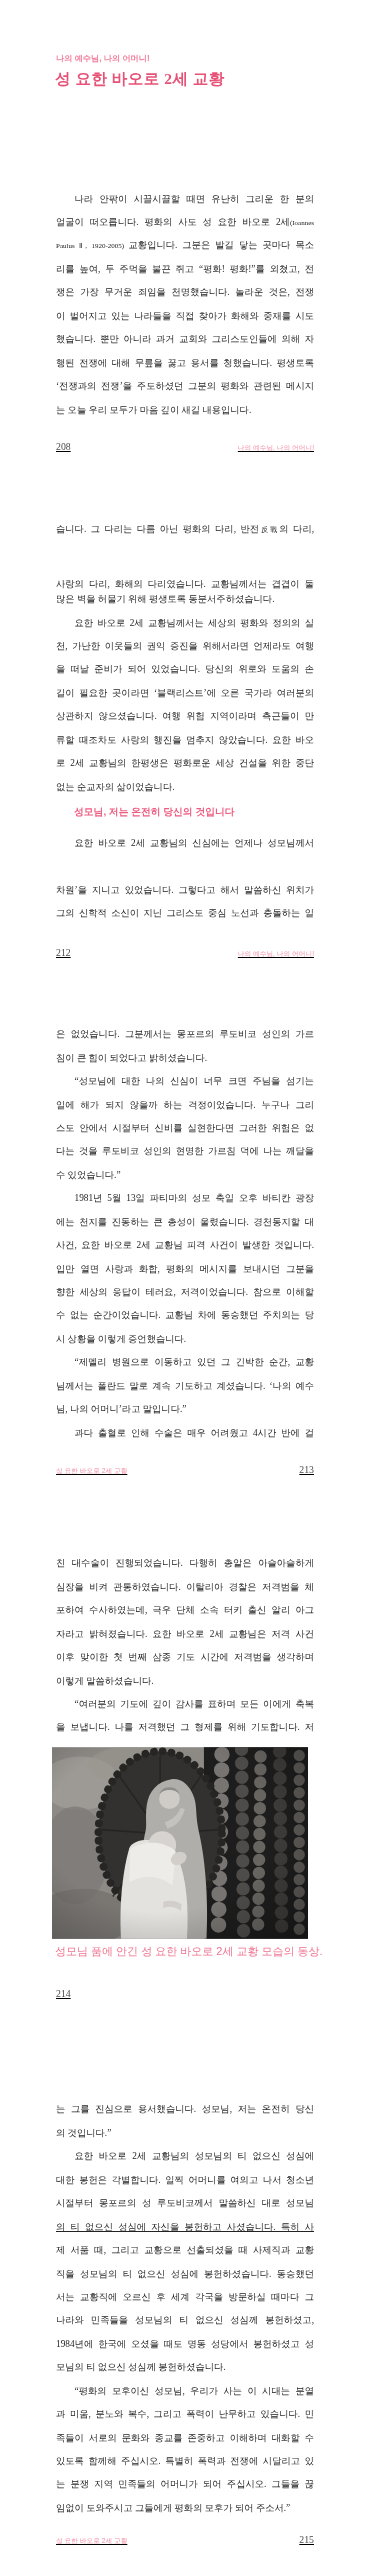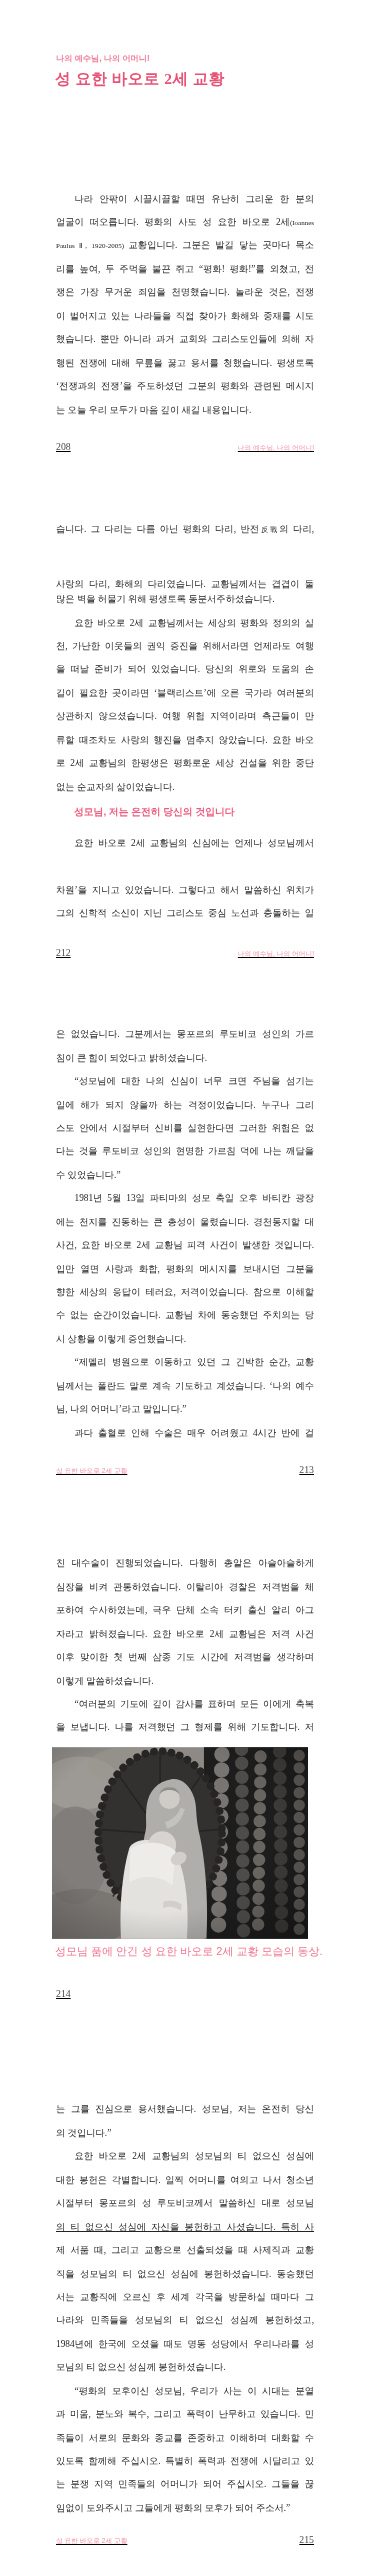--- a/index.html
+++ b/index.html
@@ -157,21 +157,21 @@
     <div class="bline" style="top: 2098px;">는 그를 진심으로 용서했습니다. 성모님, 저는 온전히 당신</div>
     <div class="bline end" style="top: 2122px;">의 것입니다.”</div>
     <div class="bline indent" style="top: 2145px;">요한 바오로 2세 교황님의 성모님의 티 없으신 성심에</div>
     <div class="bline" style="top: 2169px;">대한 봉헌은 각별합니다. 일찍 어머니를 여의고 나서 청소년</div>
     <div class="bline" style="top: 2192px;">시절부터 몽포르의 성 루도비코께서 말씀하신 대로 성모님</div>
     <div class="bline" style="top: 2216px; text-decoration: underline;">의 티 없으신 성심에 자신을 봉헌하고 사셨습니다. 특히 사</div>
     <div class="bline" style="top: 2239px;">제 서품 때, 그리고 교황으로 선출되셨을 때 사제직과 교황</div>
     <div class="bline" style="top: 2263px;">직을 성모님의 티 없으신 성심에 봉헌하셨습니다. 동승했던</div>
     <div class="bline" style="top: 2286px;">서는 교황직에 오르신 후 세계 각국을 방문하실 때마다 그</div>
     <div class="bline" style="top: 2309px;">나라와 민족들을 성모님의 티 없으신 성심께 봉헌하셨고,</div>
-    <div class="bline" style="top: 2333px;">1984년에 한국에 오셨을 때도 명동 성당에서 우리나라를 성</div>
+    <div class="bline" style="top: 2333px;">1984년에 한국에 오셨을 때도 명동 성당에서 봉헌하셨고 성</div>
     <div class="bline end" style="top: 2356px;">모님의 티 없으신 성심께 봉헌하셨습니다.</div>
     <div class="bline indent" style="top: 2380px;">“평화의 모후이신 성모님, 우리가 사는 이 시대는 분열</div>
     <div class="bline" style="top: 2403px;">과 미움, 분노와 복수, 그리고 폭력이 난무하고 있습니다. 민</div>
     <div class="bline" style="top: 2427px;">족들이 서로의 문화와 종교를 존중하고 이해하며 대화할 수</div>
     <div class="bline" style="top: 2450px;">있도록 함께해 주십시오. 특별히 폭력과 전쟁에 시달리고 있</div>
     <div class="bline" style="top: 2473px;">는 분쟁 지역 민족들의 어머니가 되어 주십시오. 그들을 끊</div>
     <div class="bline end" style="top: 2497px;">임없이 도와주시고 그들에게 평화의 모후가 되어 주소서.”</div>
     <div class="footer-row" style="top: 2534px;">
       <span class="running-head">성 요한 바오로 2세 교황</span>
       <span class="page-num">215</span>

